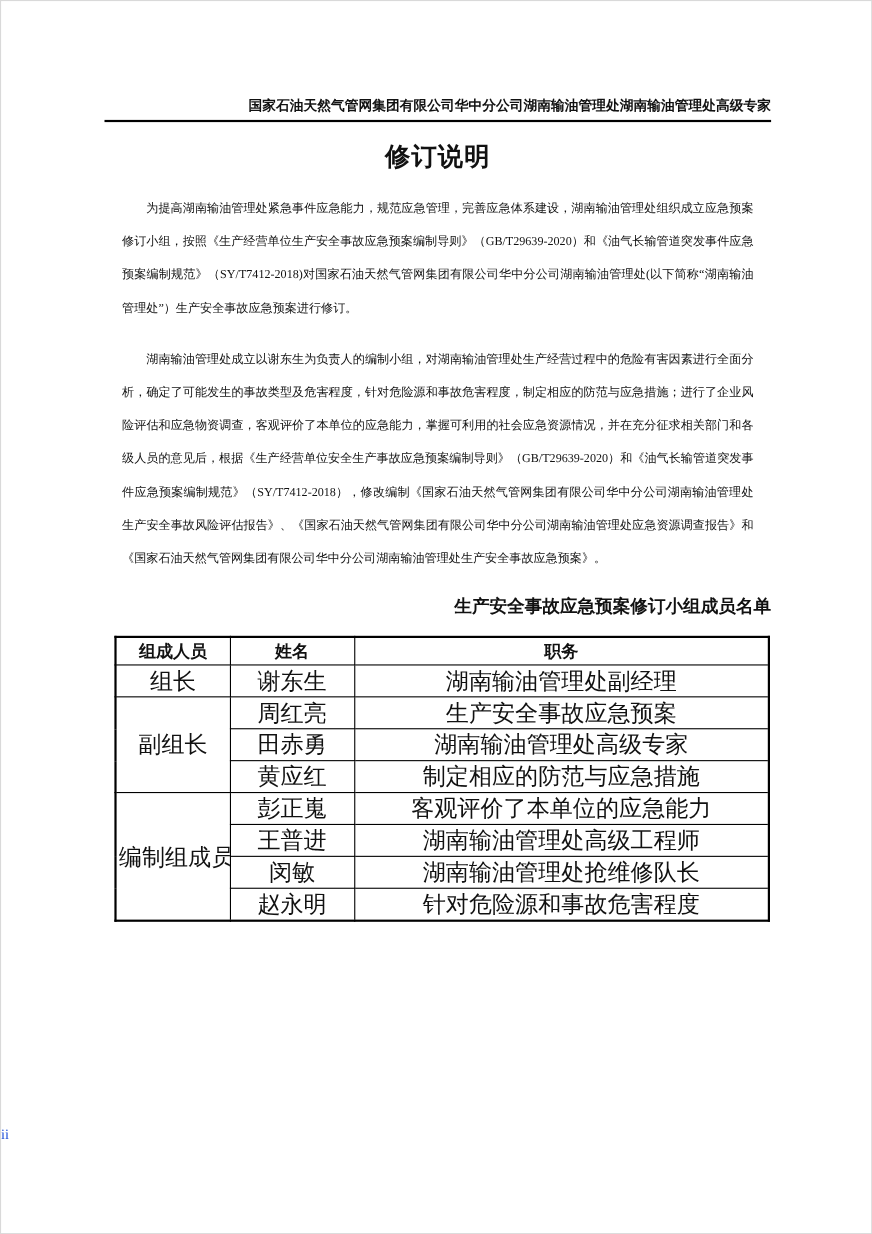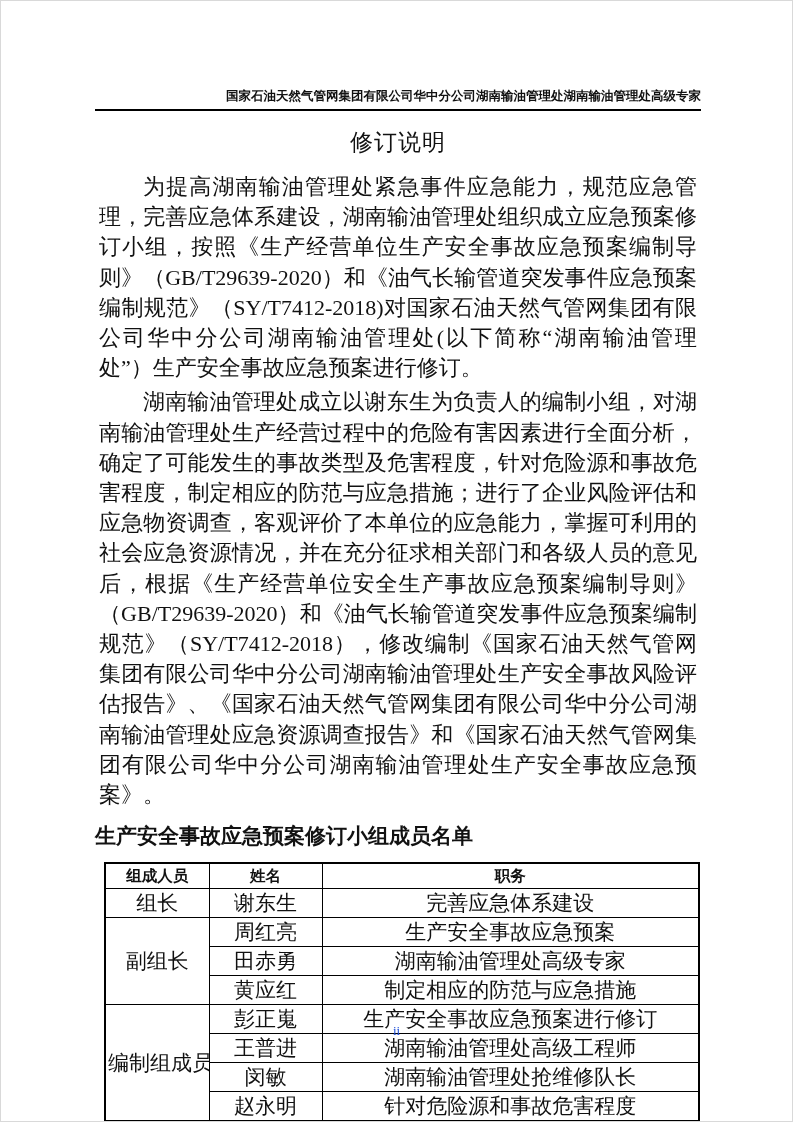--- a/index.html
+++ b/index.html
@@ -34,38 +34,38 @@
     border-bottom: 2px solid #000000;
     font-size: 12.5px;
     line-height: 15px;
     font-weight: bold;
   }
   .doc-title {
     margin: 16px 0 0 0;
     text-align: center;
     font-size: 23px;
     line-height: 32px;
-    font-weight: normal;
+    font-weight: bold;
     letter-spacing: 1px;
   }
   .body-text {
     margin-top: 13px;
   }
   .body-text p {
-    margin: 4px;
-    font-size: 22px;
+    margin: 16px;
+    font-size: 11px;
     line-height: 30.2px;
     text-align: justify;
     text-indent: 2em;
     word-break: break-all;
   }
   .table-title {
     margin: 13px 0 0 0;
-    text-align: left;
-    font-size: 21px;
+    text-align: right;
+    font-size: 16px;
     line-height: 26px;
     font-weight: bold;
   }
   table.members {
     border-collapse: collapse;
     table-layout: fixed;
     width: 594px;
     margin: 13px 0 0 9px;
     border: 2px solid #000000;
     padding-left: 12px;
@@ -83,21 +83,20 @@
   }
   table.members th {
     font-weight: bold;
     font-size: 15.5px;
   }
   .page-number {
     position: absolute;
     left: 0;
     right: 0;
     top: 1022px;
-    text-align: center;
     font-size: 13px;
     color: #1d4ed8;
   }
 </style>
 </head>
 <body>
 
 <div class="page">
   <div class="content">
 
@@ -125,39 +124,39 @@
           <tr>
             <th>组成人员</th>
             <th>姓名</th>
             <th>职务</th>
           </tr>
         </thead>
       <tbody id="table-body">
           <tr>
             <td rowspan="1">组长</td>
             <td>谢东生</td>
-            <td>完善应急体系建设</td>
+            <td>湖南输油管理处副经理</td>
           </tr>
           <tr>
             <td rowspan="3">副组长</td>
             <td>周红亮</td>
             <td>生产安全事故应急预案</td>
           </tr>
           <tr>
             <td>田赤勇</td>
             <td>湖南输油管理处高级专家</td>
           </tr>
           <tr>
             <td>黄应红</td>
             <td>制定相应的防范与应急措施</td>
           </tr>
           <tr>
             <td rowspan="4">编制组成员</td>
             <td>彭正嵬</td>
-            <td>生产安全事故应急预案进行修订</td>
+            <td>客观评价了本单位的应急能力</td>
           </tr>
           <tr>
             <td>王普进</td>
             <td>湖南输油管理处高级工程师</td>
           </tr>
           <tr>
             <td>闵敏</td>
             <td>湖南输油管理处抢维修队长</td>
           </tr>
           <tr>

